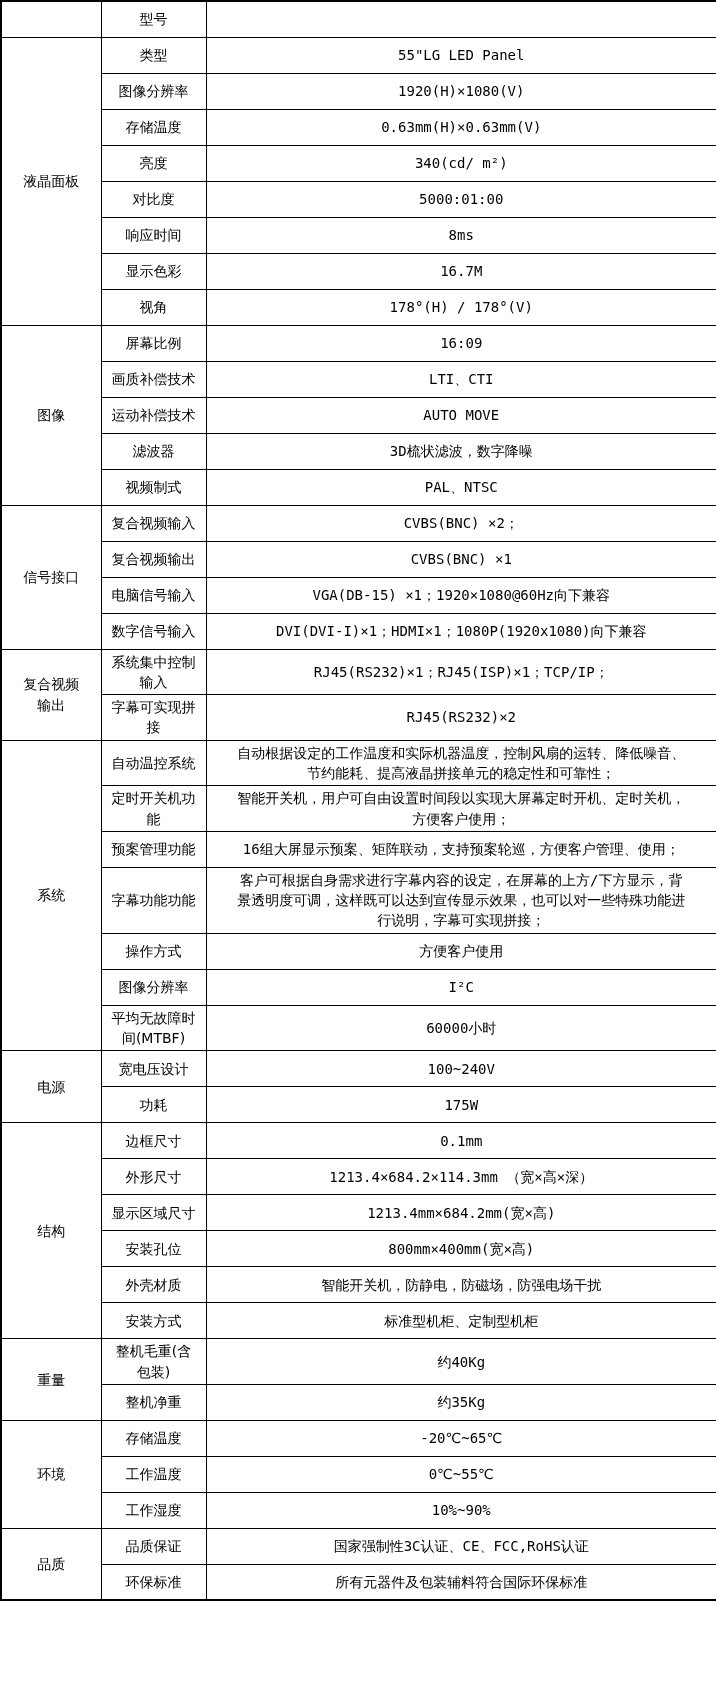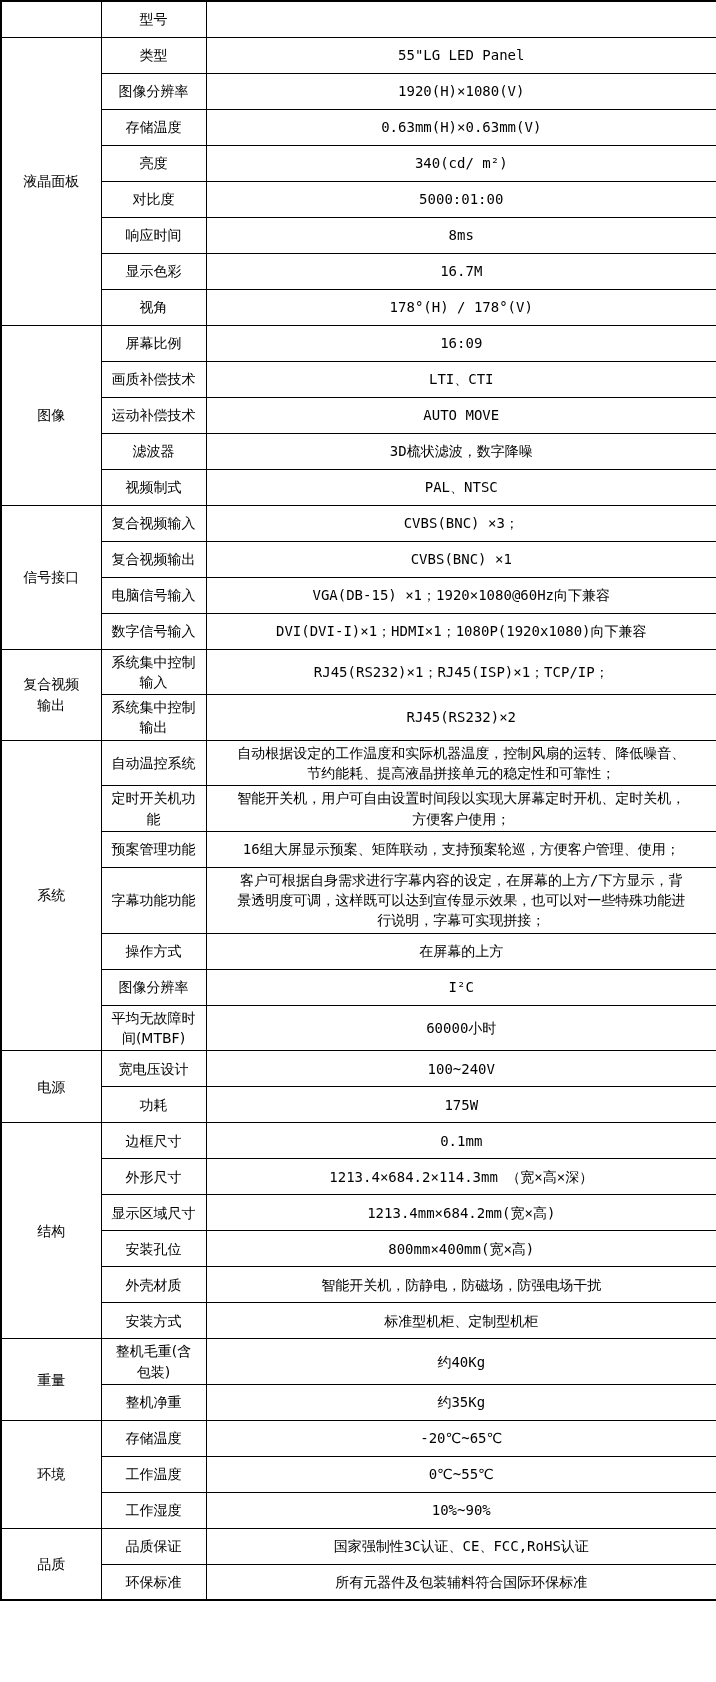--- a/index.html
+++ b/index.html
@@ -117,41 +117,41 @@
           <td class="label">滤波器</td>
           <td class="value">3D梳状滤波，数字降噪</td>
         </tr>
         <tr>
           <td class="label">视频制式</td>
           <td class="value">PAL、NTSC</td>
         </tr>
         <tr>
           <td class="cat" rowspan="4">信号接口</td>
           <td class="label">复合视频输入</td>
-          <td class="value">CVBS(BNC) ×3；</td>
+          <td class="value">CVBS(BNC) ×2；</td>
         </tr>
         <tr>
           <td class="label">复合视频输出</td>
           <td class="value">CVBS(BNC) ×1</td>
         </tr>
         <tr>
           <td class="label">电脑信号输入</td>
           <td class="value">VGA(DB-15) ×1；1920×1080@60Hz向下兼容</td>
         </tr>
         <tr>
           <td class="label">数字信号输入</td>
           <td class="value">DVI(DVI-I)×1；HDMI×1；1080P(1920x1080)向下兼容</td>
         </tr>
         <tr>
           <td class="cat" rowspan="2">复合视频输出</td>
           <td class="label">系统集中控制输入</td>
           <td class="value">RJ45(RS232)×1；RJ45(ISP)×1；TCP/IP；</td>
         </tr>
         <tr>
-          <td class="label">系统集中控制输出</td>
+          <td class="label">字幕可实现拼接</td>
           <td class="value">RJ45(RS232)×2</td>
         </tr>
         <tr>
           <td class="cat" rowspan="7">系统</td>
           <td class="label">自动温控系统</td>
           <td class="value">自动根据设定的工作温度和实际机器温度，控制风扇的运转、降低噪音、节约能耗、提高液晶拼接单元的稳定性和可靠性；</td>
         </tr>
         <tr>
           <td class="label">定时开关机功能</td>
           <td class="value">智能开关机，用户可自由设置时间段以实现大屏幕定时开机、定时关机，方便客户使用；</td>
@@ -159,21 +159,21 @@
         <tr>
           <td class="label">预案管理功能</td>
           <td class="value">16组大屏显示预案、矩阵联动，支持预案轮巡，方便客户管理、使用；</td>
         </tr>
         <tr>
           <td class="label">字幕功能功能</td>
           <td class="value">客户可根据自身需求进行字幕内容的设定，在屏幕的上方/下方显示，背景透明度可调，这样既可以达到宣传显示效果，也可以对一些特殊功能进行说明，字幕可实现拼接；</td>
         </tr>
         <tr>
           <td class="label">操作方式</td>
-          <td class="value">在屏幕的上方</td>
+          <td class="value">方便客户使用</td>
         </tr>
         <tr>
           <td class="label">图像分辨率</td>
           <td class="value">I²C</td>
         </tr>
         <tr>
           <td class="label">平均无故障时间(MTBF)</td>
           <td class="value">60000小时</td>
         </tr>
         <tr>

